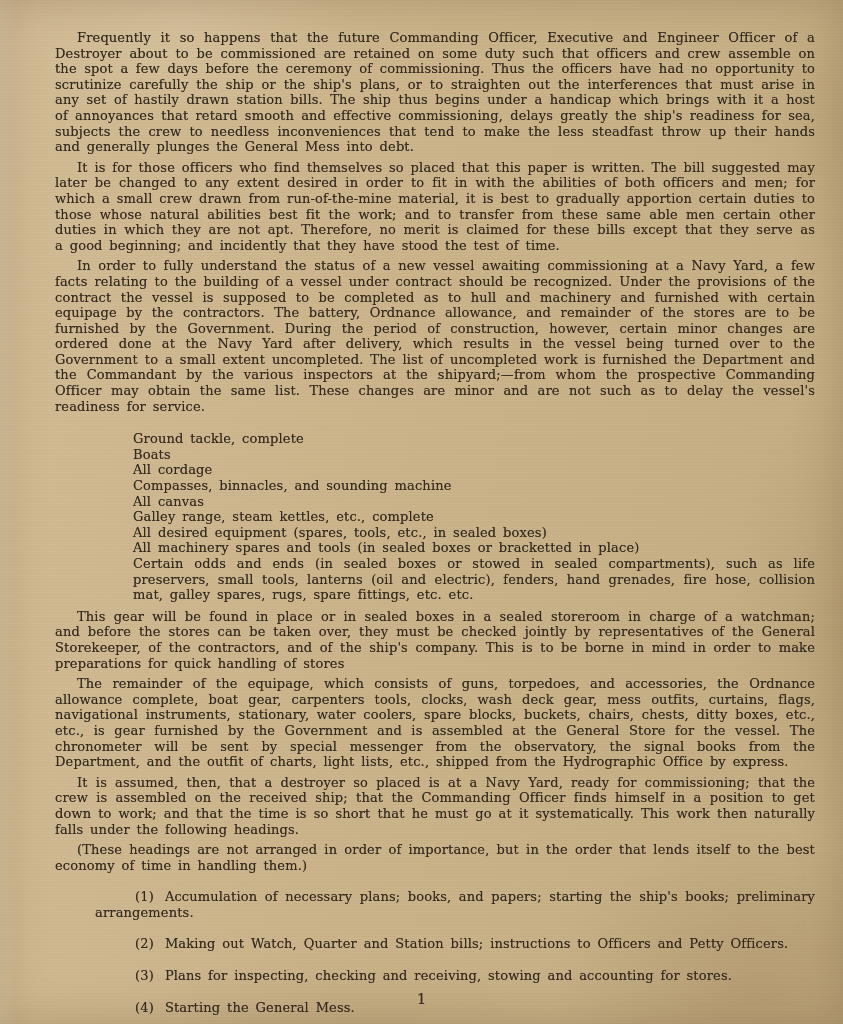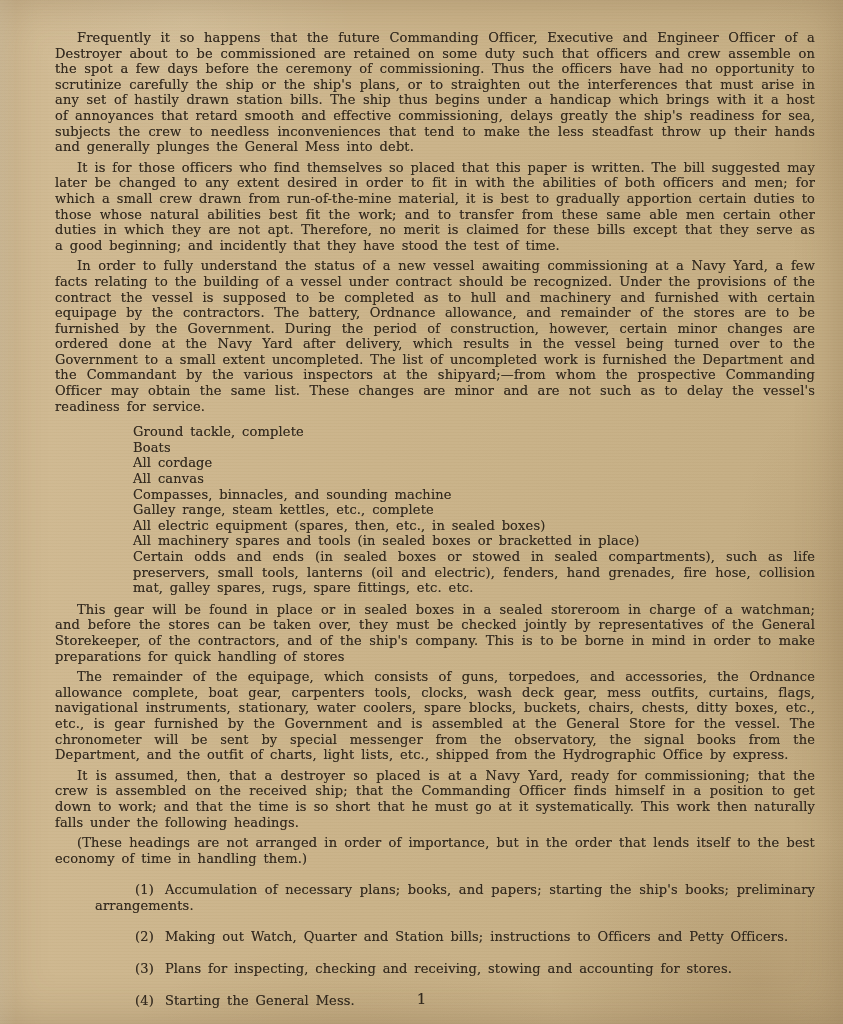--- a/index.html
+++ b/index.html
@@ -33,21 +33,21 @@
     top: 30px;
     left: 55px;
     right: 28px;
     text-align: justify;
     word-spacing: 2.5px;
     letter-spacing: 0.15px;
     text-shadow: 0 0 0.5px rgba(51,42,31,0.55);
   }
   .content p { margin: 0 0 5px 0; }
   p.body-par { text-indent: 22px; }
-  .gear-list { margin: 10px 0 6px 78px; }
+  .gear-list { margin: 17px 0 6px 78px; }
   .gear-list p { margin: 0; text-align: justify; }
   .numbered-list { margin: 0; }
   .numbered-list p {
     margin: 16px 0 0 40px;
     text-indent: 40px;
     text-align: justify;
   }
   .item-num { margin-right: 11px; }
   .page-number {
     position: absolute;
@@ -66,24 +66,24 @@
   <div class="content">
 
     <p class="body-par">Frequently it so happens that the future Commanding Officer, Executive and Engineer Officer of a Destroyer about to be commissioned are retained on some duty such that officers and crew assemble on the spot a few days before the ceremony of commissioning.  Thus the officers have had no opportunity to scrutinize carefully the ship or the ship's plans, or to straighten out the interferences that must arise in any set of hastily drawn station bills.  The ship thus begins under a handicap which brings with it a host of annoyances that retard smooth and effective commissioning, delays greatly the ship's readiness for sea, subjects the crew to needless inconveniences that tend to make the less steadfast throw up their hands and generally plunges the General Mess into debt.</p>
     <p class="body-par">It is for those officers who find themselves so placed that this paper is written.  The bill suggested may later be changed to any extent desired in order to fit in with the abilities of both officers and men; for which a small crew drawn from run-of-the-mine material, it is best to gradually apportion certain duties to those whose natural abilities best fit the work; and to transfer from these same able men certain other duties in which they are not apt.  Therefore, no merit is claimed for these bills except that they serve as a good beginning; and incidently that they have stood the test of time.</p>
     <p class="body-par">In order to fully understand the status of a new vessel awaiting commissioning at a Navy Yard, a few facts relating to the building of a vessel under contract should be recognized.  Under the provisions of the contract the vessel is supposed to be completed as to hull and machinery and furnished with certain equipage by the contractors.  The battery, Ordnance allowance, and remainder of the stores are to be furnished by the Government.  During the period of construction, however, certain minor changes are ordered done at the Navy Yard after delivery, which results in the vessel being turned over to the Government to a small extent uncompleted.  The list of uncompleted work is furnished the Department and the Commandant by the various inspectors at the shipyard;—from whom the prospective Commanding Officer may obtain the same list.  These changes are minor and are not such as to delay the vessel's readiness for service.</p>
 
     <div class="gear-list">
       <p>Ground tackle, complete</p>
       <p>Boats</p>
       <p>All cordage</p>
+      <p>Compasses, binnacles, and sounding machine</p>
       <p>All canvas</p>
-      <p>Compasses, binnacles, and sounding machine</p>
       <p>Galley range, steam kettles, etc., complete</p>
-      <p>All electric equipment (spares, then, etc., in sealed boxes)</p>
+      <p>All desired equipment (spares, tools, etc., in sealed boxes)</p>
       <p>All machinery spares and tools (in sealed boxes or bracketted in place)</p>
       <p>Certain odds and ends (in sealed boxes or stowed in sealed compartments), such as life preservers, small tools, lanterns (oil and electric), fenders, hand grenades, fire hose, collision mat, galley spares, rugs, spare fittings, etc. etc.</p>
     </div>
 
     <p class="body-par">This gear will be found in place or in sealed boxes in a sealed storeroom in charge of a watchman; and before the stores can be taken over, they must be checked jointly by representatives of the General Storekeeper, of the contractors, and of the ship's company.  This is to be borne in mind in order to make preparations for quick handling of stores</p>
     <p class="body-par">The remainder of the equipage, which consists of guns, torpedoes, and accessories, the Ordnance allowance complete, boat gear, carpenters tools, clocks, wash deck gear, mess outfits, curtains, flags, navigational instruments, stationary, water coolers, spare blocks, buckets, chairs, chests, ditty boxes, etc., etc., is gear furnished by the Government and is assembled at the General Store for the vessel.  The chronometer will be sent by special messenger from the observatory, the signal books from the Department, and the outfit of charts, light lists, etc., shipped from the Hydrographic Office by express.</p>
     <p class="body-par">It is assumed, then, that a destroyer so placed is at a Navy Yard, ready for commissioning; that the crew is assembled on the received ship; that the Commanding Officer finds himself in a position to get down to work; and that the time is so short that he must go at it systematically.  This work then naturally falls under the following headings.</p>
     <p class="body-par">(These headings are not arranged in order of importance, but in the order that lends itself to the best economy of time in handling them.)</p>
 
     <div class="numbered-list">

